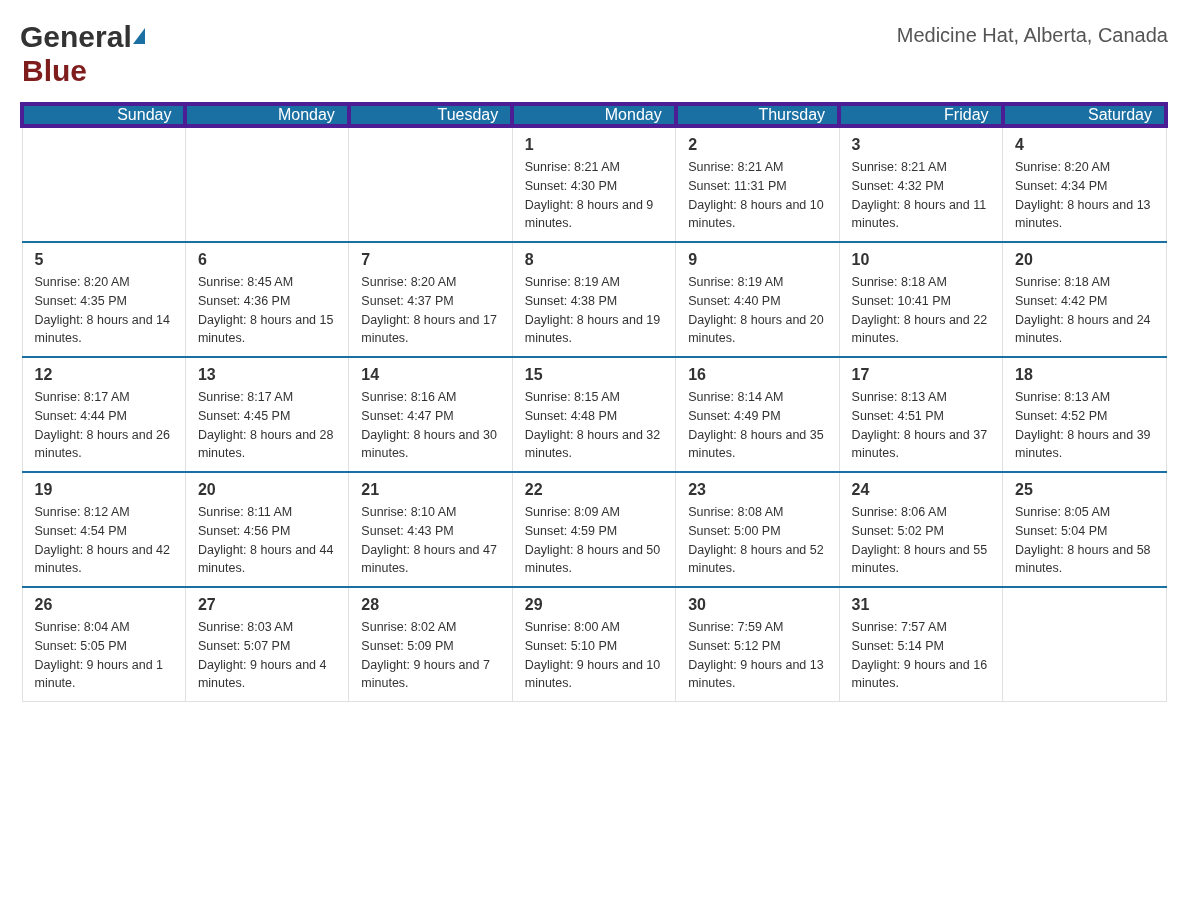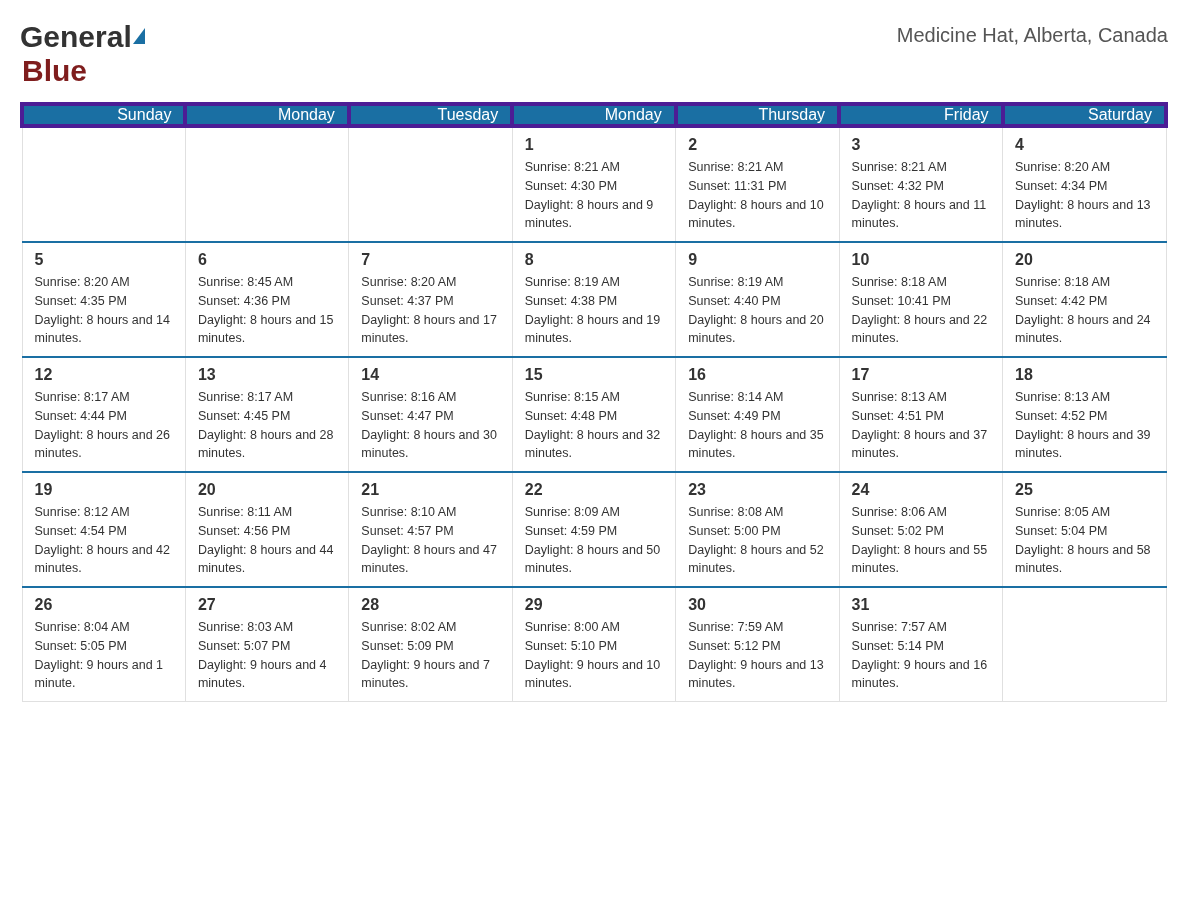--- a/index.html
+++ b/index.html
@@ -262,21 +262,21 @@
         </td>
         <td>
           <span class="day-number">20</span>
           <div class="day-info">Sunrise: 8:11 AM
 Sunset: 4:56 PM
 Daylight: 8 hours and 44 minutes.</div>
         </td>
         <td>
           <span class="day-number">21</span>
           <div class="day-info">Sunrise: 8:10 AM
-Sunset: 4:57 PM
+Sunset: 4:43 PM
 Daylight: 8 hours and 47 minutes.</div>
         </td>
         <td>
           <span class="day-number">22</span>
           <div class="day-info">Sunrise: 8:09 AM
 Sunset: 4:59 PM
 Daylight: 8 hours and 50 minutes.</div>
         </td>
         <td>
           <span class="day-number">23</span>

